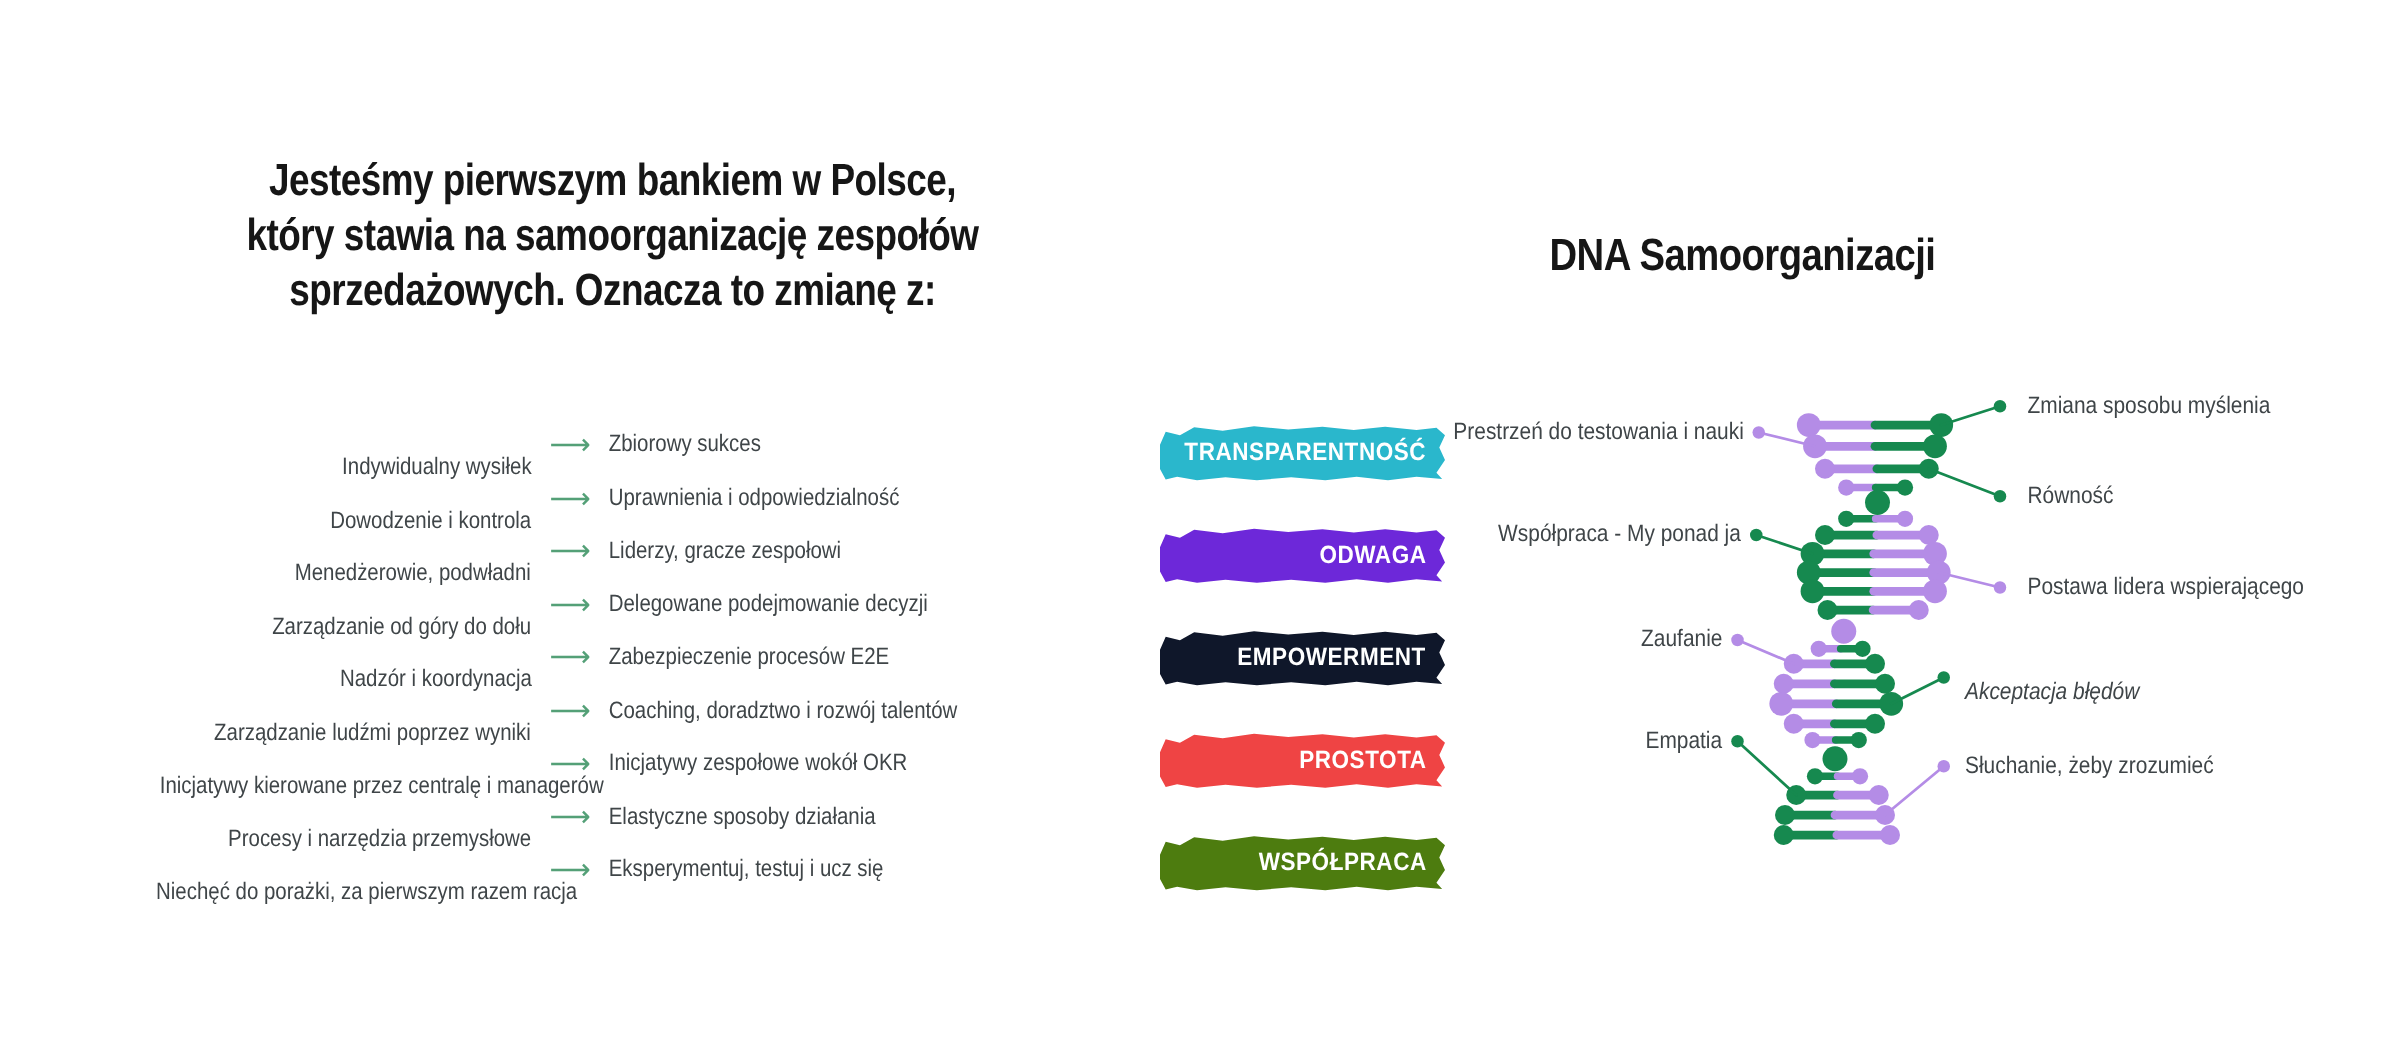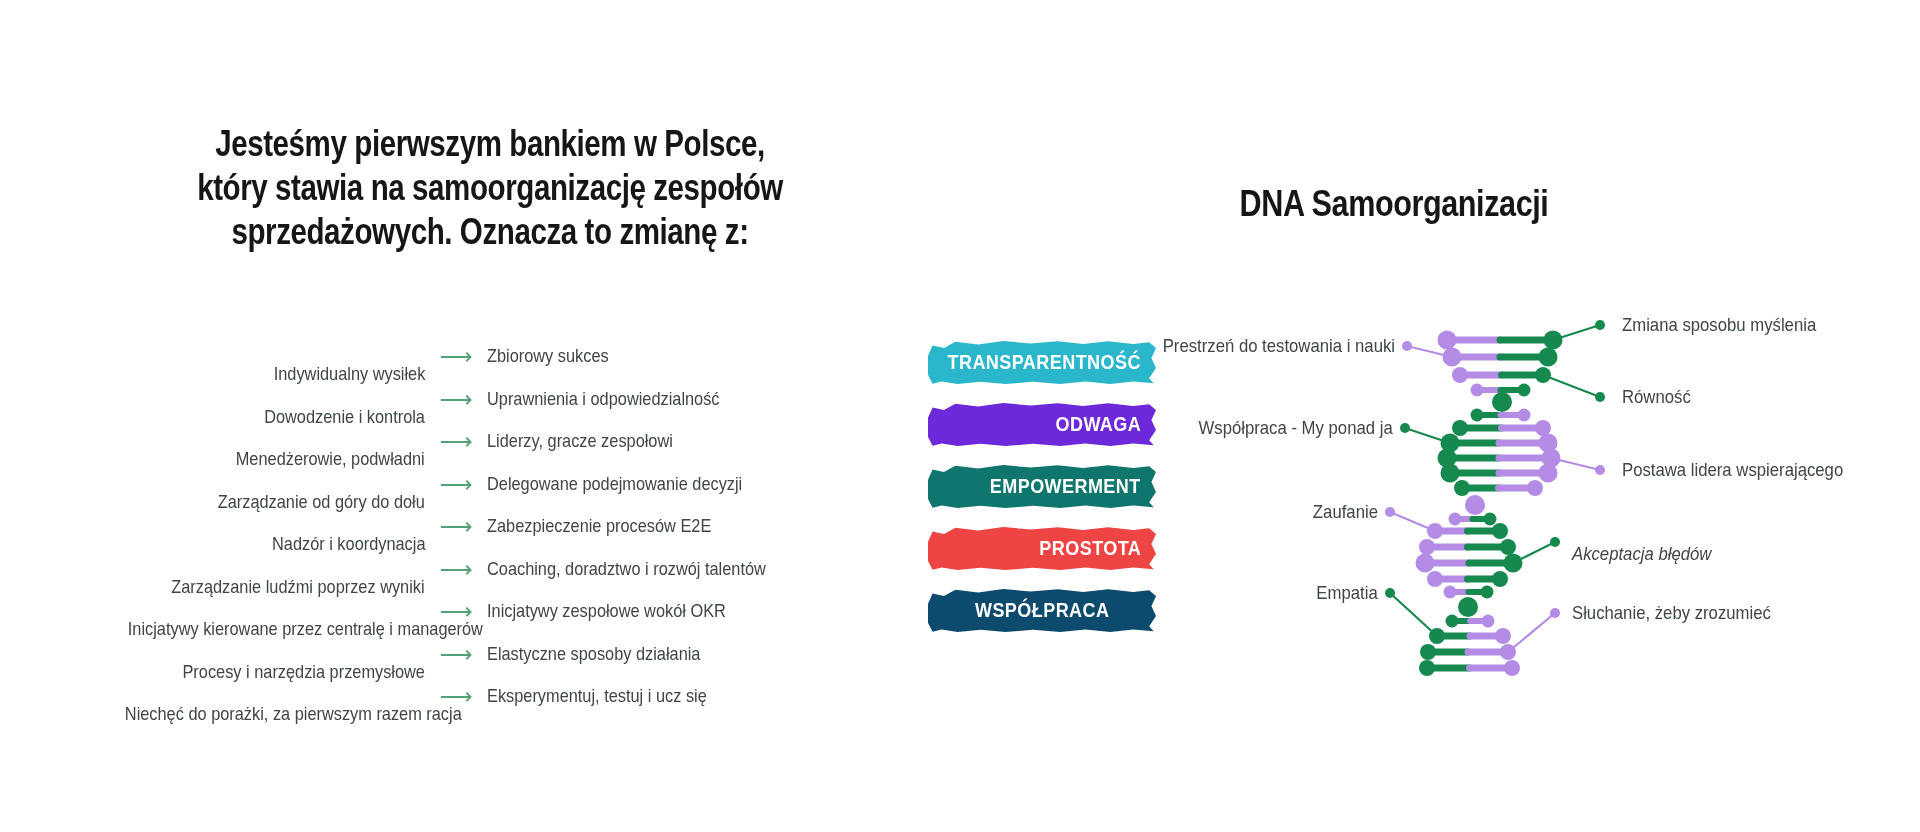--- a/index.html
+++ b/index.html
@@ -19,21 +19,21 @@
   .tfrom span{transform:scaleX(0.86);transform-origin:100% 50%;}
   .tto span{transform:scaleX(0.86);transform-origin:0 50%;}
   .tarrow{text-align:center;font-size:23px;line-height:20px;color:#54a077;
           font-family:"DejaVu Sans",sans-serif;}
 
   
   .right-title{position:absolute;left:1144px;top:183px;width:500px;text-align:center;
                font-size:36px;font-weight:bold;color:#161616;
                transform:scaleX(0.85);transform-origin:50% 50%;letter-spacing:-0.5px;}
   .values{position:absolute;left:928px;top:340px;width:228px;
-          display:flex;flex-direction:column;gap:17px;}
+          display:flex;flex-direction:column;gap:37px;}
   .value-banner{height:45px;display:flex;align-items:center;justify-content:flex-end;
                 padding-right:15px;box-sizing:border-box;color:#ffffff;font-weight:bold;
                 font-size:20px;
                 clip-path:polygon(0% 35%,2% 12%,7% 18%,12% 4%,22% 10%,33% 2%,45% 8%,
                   57% 3%,68% 9%,79% 3%,90% 9%,97% 5%,100% 18%,98% 40%,100% 62%,97% 85%,
                   99% 96%,90% 92%,80% 98%,69% 92%,58% 98%,46% 93%,34% 98%,23% 93%,
                   13% 98%,6% 92%,2% 97%,0% 78%);}
   .value-banner span{display:inline-block;transform:scaleX(0.9);transform-origin:100% 50%;
                 letter-spacing:0.5px;white-space:nowrap;}
 
@@ -112,27 +112,27 @@
 
   <div class="right-title">DNA Samoorganizacji</div>
 
   <div class="values" id="values-list">
       <div class="value-banner" style="background: rgb(42, 183, 204);">
         <span>TRANSPARENTNOŚĆ</span>
       </div>
       <div class="value-banner" style="background: #6d28d9;">
         <span>ODWAGA</span>
       </div>
-      <div class="value-banner" style="background: #0f766e; justify-content: flex-end;">
+      <div class="value-banner" style="background: #0f172a; justify-content: flex-end;">
         <span>EMPOWERMENT</span>
       </div>
       <div class="value-banner" style="background: #ef4444;">
         <span>PROSTOTA</span>
       </div>
-      <div class="value-banner" style="background: #0c4a6e; justify-content: center;">
+      <div class="value-banner" style="background: #4d7c0f;">
         <span>WSPÓŁPRACA</span>
       </div>
     </div>
 
   <svg class="dna-svg" id="dna-svg" width="640" height="400" viewBox="1150 300 640 400">
       <line x1="1447" y1="340" x2="1500" y2="340" stroke="#b48ce6" stroke-width="7" stroke-linecap="round"></line>
       <line x1="1500" y1="340" x2="1553" y2="340" stroke="#16894f" stroke-width="7" stroke-linecap="round"></line>
       <circle cx="1447" cy="340" r="9.5" fill="#b48ce6"></circle>
       <circle cx="1553" cy="340" r="9.5" fill="#16894f"></circle>
       <line x1="1452" y1="357" x2="1500" y2="357" stroke="#b48ce6" stroke-width="7" stroke-linecap="round"></line>

